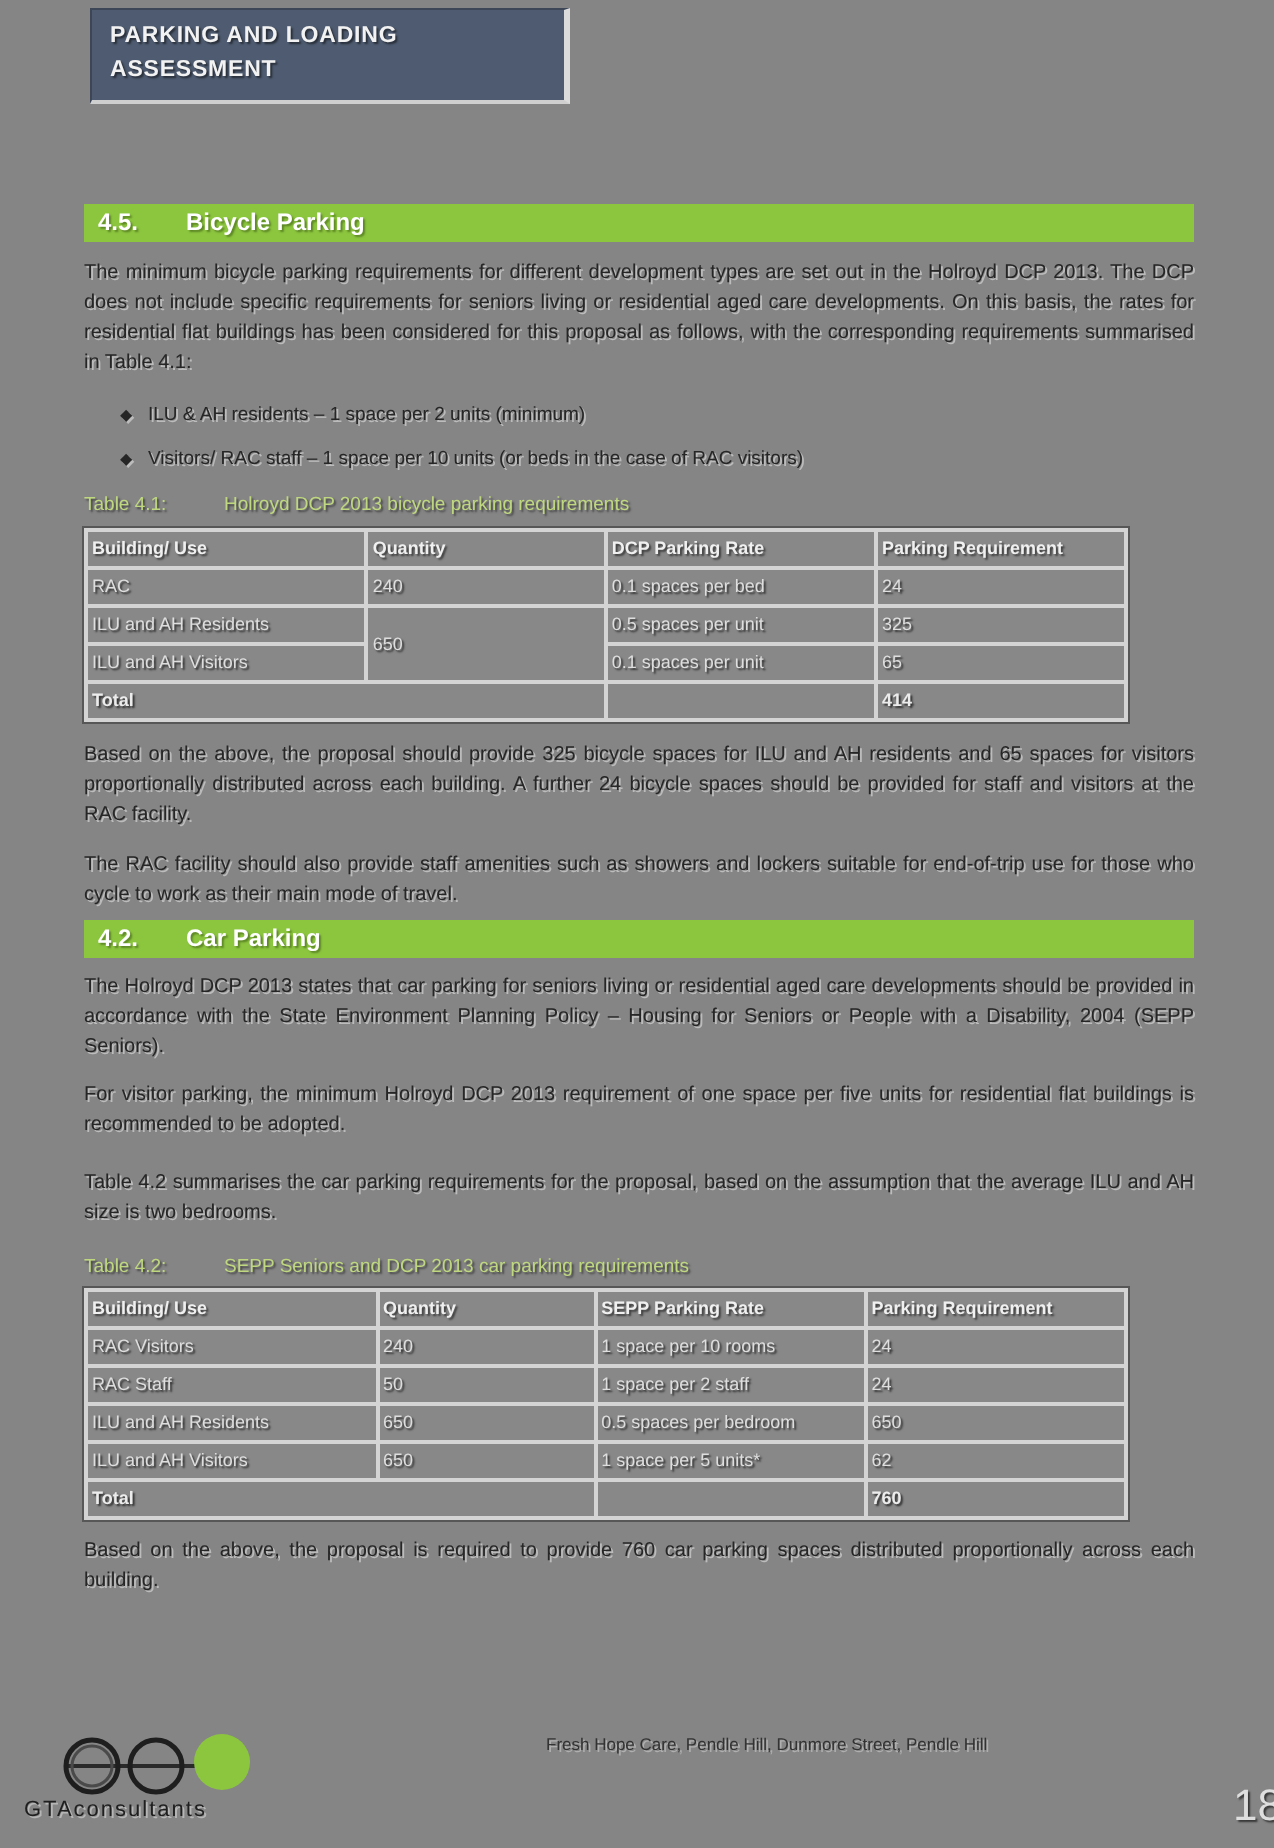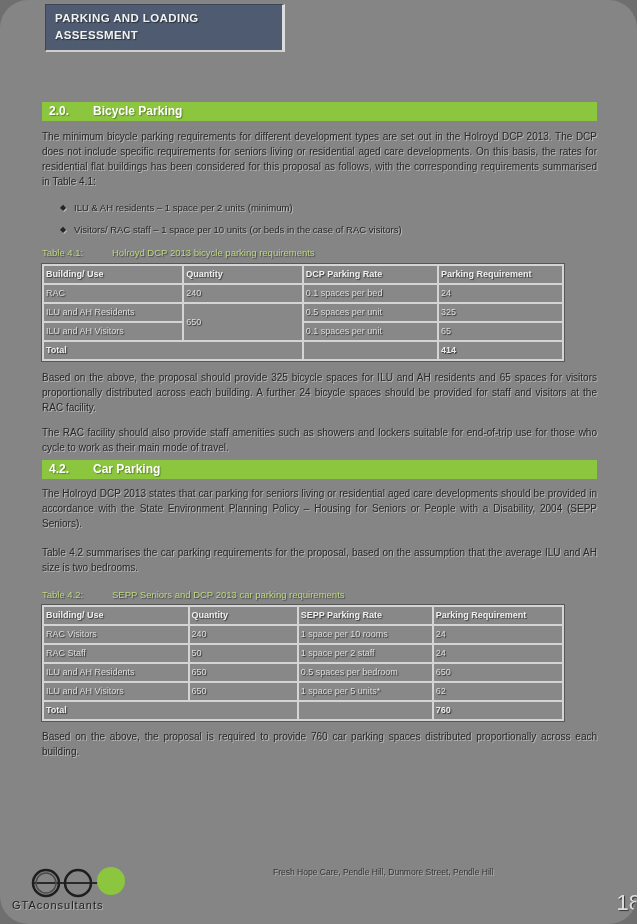--- a/index.html
+++ b/index.html
@@ -1,20 +1,19 @@
 <!DOCTYPE html>
 <html><head>
 <meta charset="utf-8">
 <style>
   html,body{margin:0;padding:0;background:#6f6f6f;}
   .page{
     position:relative;width:637px;height:924px;overflow:hidden;
     background:#858585;
     font-family:"Liberation Sans", sans-serif;
-    border-radius:28px;
   }
   
   .title-box{
     position:absolute;left:45px;top:4px;width:218px;
     background:#4E5B70;color:#f2f2f2;
     font-size:11.5px;font-weight:bold;letter-spacing:.4px;line-height:17px;
     padding:5px 9px 6px 9px;
     border:1px solid #3c4656;
     border-right:3px solid #dcdcdc;
     border-bottom:2px solid #cfcfcf;
@@ -76,21 +75,21 @@
 
 <div class="page">
 
   <div class="title-box">
     <div>PARKING AND LOADING ASSESSMENT</div>
   </div>
 
   <div class="content">
 
     <div class="secbar">
-      <span class="secnum">2.0.</span><span class="sectitle">Bicycle Parking</span>
+      <span class="secnum">4.5.</span><span class="sectitle">Bicycle Parking</span>
     </div>
 
     <p class="para">The minimum bicycle parking requirements for different development types are set out in the Holroyd DCP 2013. The DCP does not include specific requirements for seniors living or residential aged care developments. On this basis, the rates for residential flat buildings has been considered for this proposal as follows, with the corresponding requirements summarised in Table 4.1:</p>
 
     <div class="bullet">
       <span class="diamond">◆</span>
       <span class="btext">ILU &amp; AH residents – 1 space per 2 units (minimum)</span>
     </div>
     <div class="bullet">
       <span class="diamond">◆</span>
@@ -135,20 +134,21 @@
       </table>
 
     <p class="para" style="margin-top:9px">Based on the above, the proposal should provide 325 bicycle spaces for ILU and AH residents and 65 spaces for visitors proportionally distributed across each building. A further 24 bicycle spaces should be provided for staff and visitors at the RAC facility.</p>
     <p class="para" style="margin-top:10px">The RAC facility should also provide staff amenities such as showers and lockers suitable for end-of-trip use for those who cycle to work as their main mode of travel.</p>
 
     <div class="secbar" style="margin-top:5px">
       <span class="secnum">4.2.</span><span class="sectitle">Car Parking</span>
     </div>
 
     <p class="para" style="margin-top:7px">The Holroyd DCP 2013 states that car parking for seniors living or residential aged care developments should be provided in accordance with the State Environment Planning Policy – Housing for Seniors or People with a Disability, 2004 (SEPP Seniors).</p>
+    <p class="para" style="margin-top:9px">For visitor parking, the minimum Holroyd DCP 2013 requirement of one space per five units for residential flat buildings is recommended to be adopted.</p>
     <p class="para" style="margin-top:14px">Table 4.2 summarises the car parking requirements for the proposal, based on the assumption that the average ILU and AH size is two bedrooms.</p>
 
     <div class="caption" style="margin-top:13px">
       <span class="cap-label">Table 4.2:</span><span class="cap-text">SEPP Seniors and DCP 2013 car parking requirements</span>
     </div>
 
     <table class="dtable" style="margin-top:4px">
       <tbody>
           <tr>
         <th style="width:28%">Building/ Use</th>

